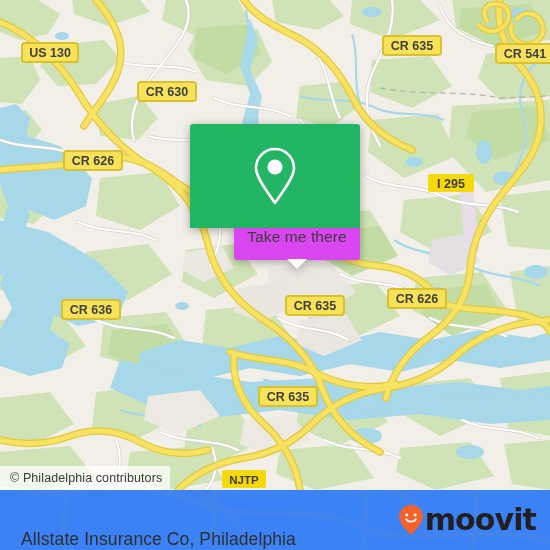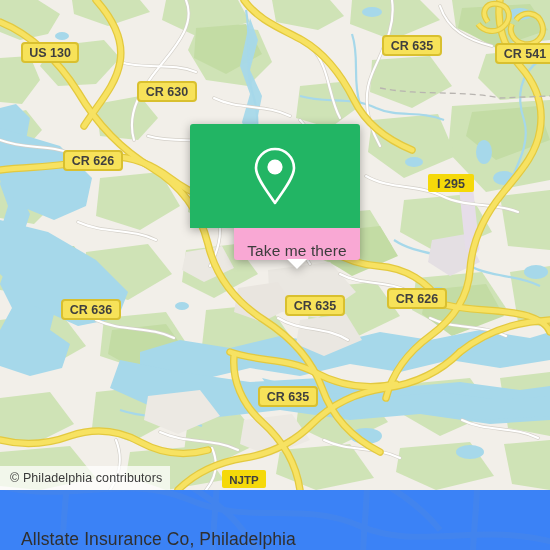--- a/index.html
+++ b/index.html
@@ -58,24 +58,24 @@
   .popup-head {
     height: 104px;
     background: #22b564;
     border-radius: 3px 3px 0 0;
     display: flex;
     align-items: center;
     justify-content: center;
   }
   .popup-foot {
     height: 32px;
-    background: #f9a8d4;
+    background: #d946ef;
     border-radius: 0 0 3px 3px;
     display: flex;
-    align-items: flex-end;
+    align-items: flex-start;
     justify-content: center;
     position: relative;
     margin-left: 44px;
   }
   .popup-foot-label {
     font-size: 15.5px;
     color: #3c3c3c;
     letter-spacing: 0.1px;
   }
   .popup-tail {
@@ -469,15 +469,24 @@
         <path d="M60,-20 C80,40 50,90 70,160"></path>
         <path d="M210,-20 C230,40 200,100 220,170"></path>
         <path d="M360,-20 C380,50 350,110 370,180"></path>
         <path d="M470,-10 C490,50 460,110 480,170"></path>
         <path d="M-10,120 C70,140 140,110 210,130 C280,150 350,120 420,140 C470,152 520,140 560,148"></path>
         <path d="M110,-20 C150,40 210,40 250,100 C286,152 340,160 380,190"></path>
         <path d="M300,-20 C340,30 400,40 440,90"></path>
       </g>
     </svg>
     <div class="place-title">Allstate Insurance Co, Philadelphia</div>
+    <div class="brand">
+      <svg width="26" height="32" viewBox="0 0 26 32">
+        <path d="M13 1 C6.4 1 1 6.3 1 12.8 C1 19.6 9.4 27.4 13 31 C16.6 27.4 25 19.6 25 12.8 C25 6.3 19.6 1 13 1 Z" fill="#f4612a"></path>
+        <circle cx="8.8" cy="11" r="1.45" fill="#ffffff"></circle>
+        <circle cx="17.2" cy="11" r="1.45" fill="#ffffff"></circle>
+        <path d="M8 15.2 C9.8 18.4 16.2 18.4 18 15.2" fill="none" stroke="#ffffff" stroke-width="1.7" stroke-linecap="round"></path>
+      </svg>
+      <span class="brand-word">moovit</span>
+    </div>
   </div>
 
 </div>
 
 </body></html>

